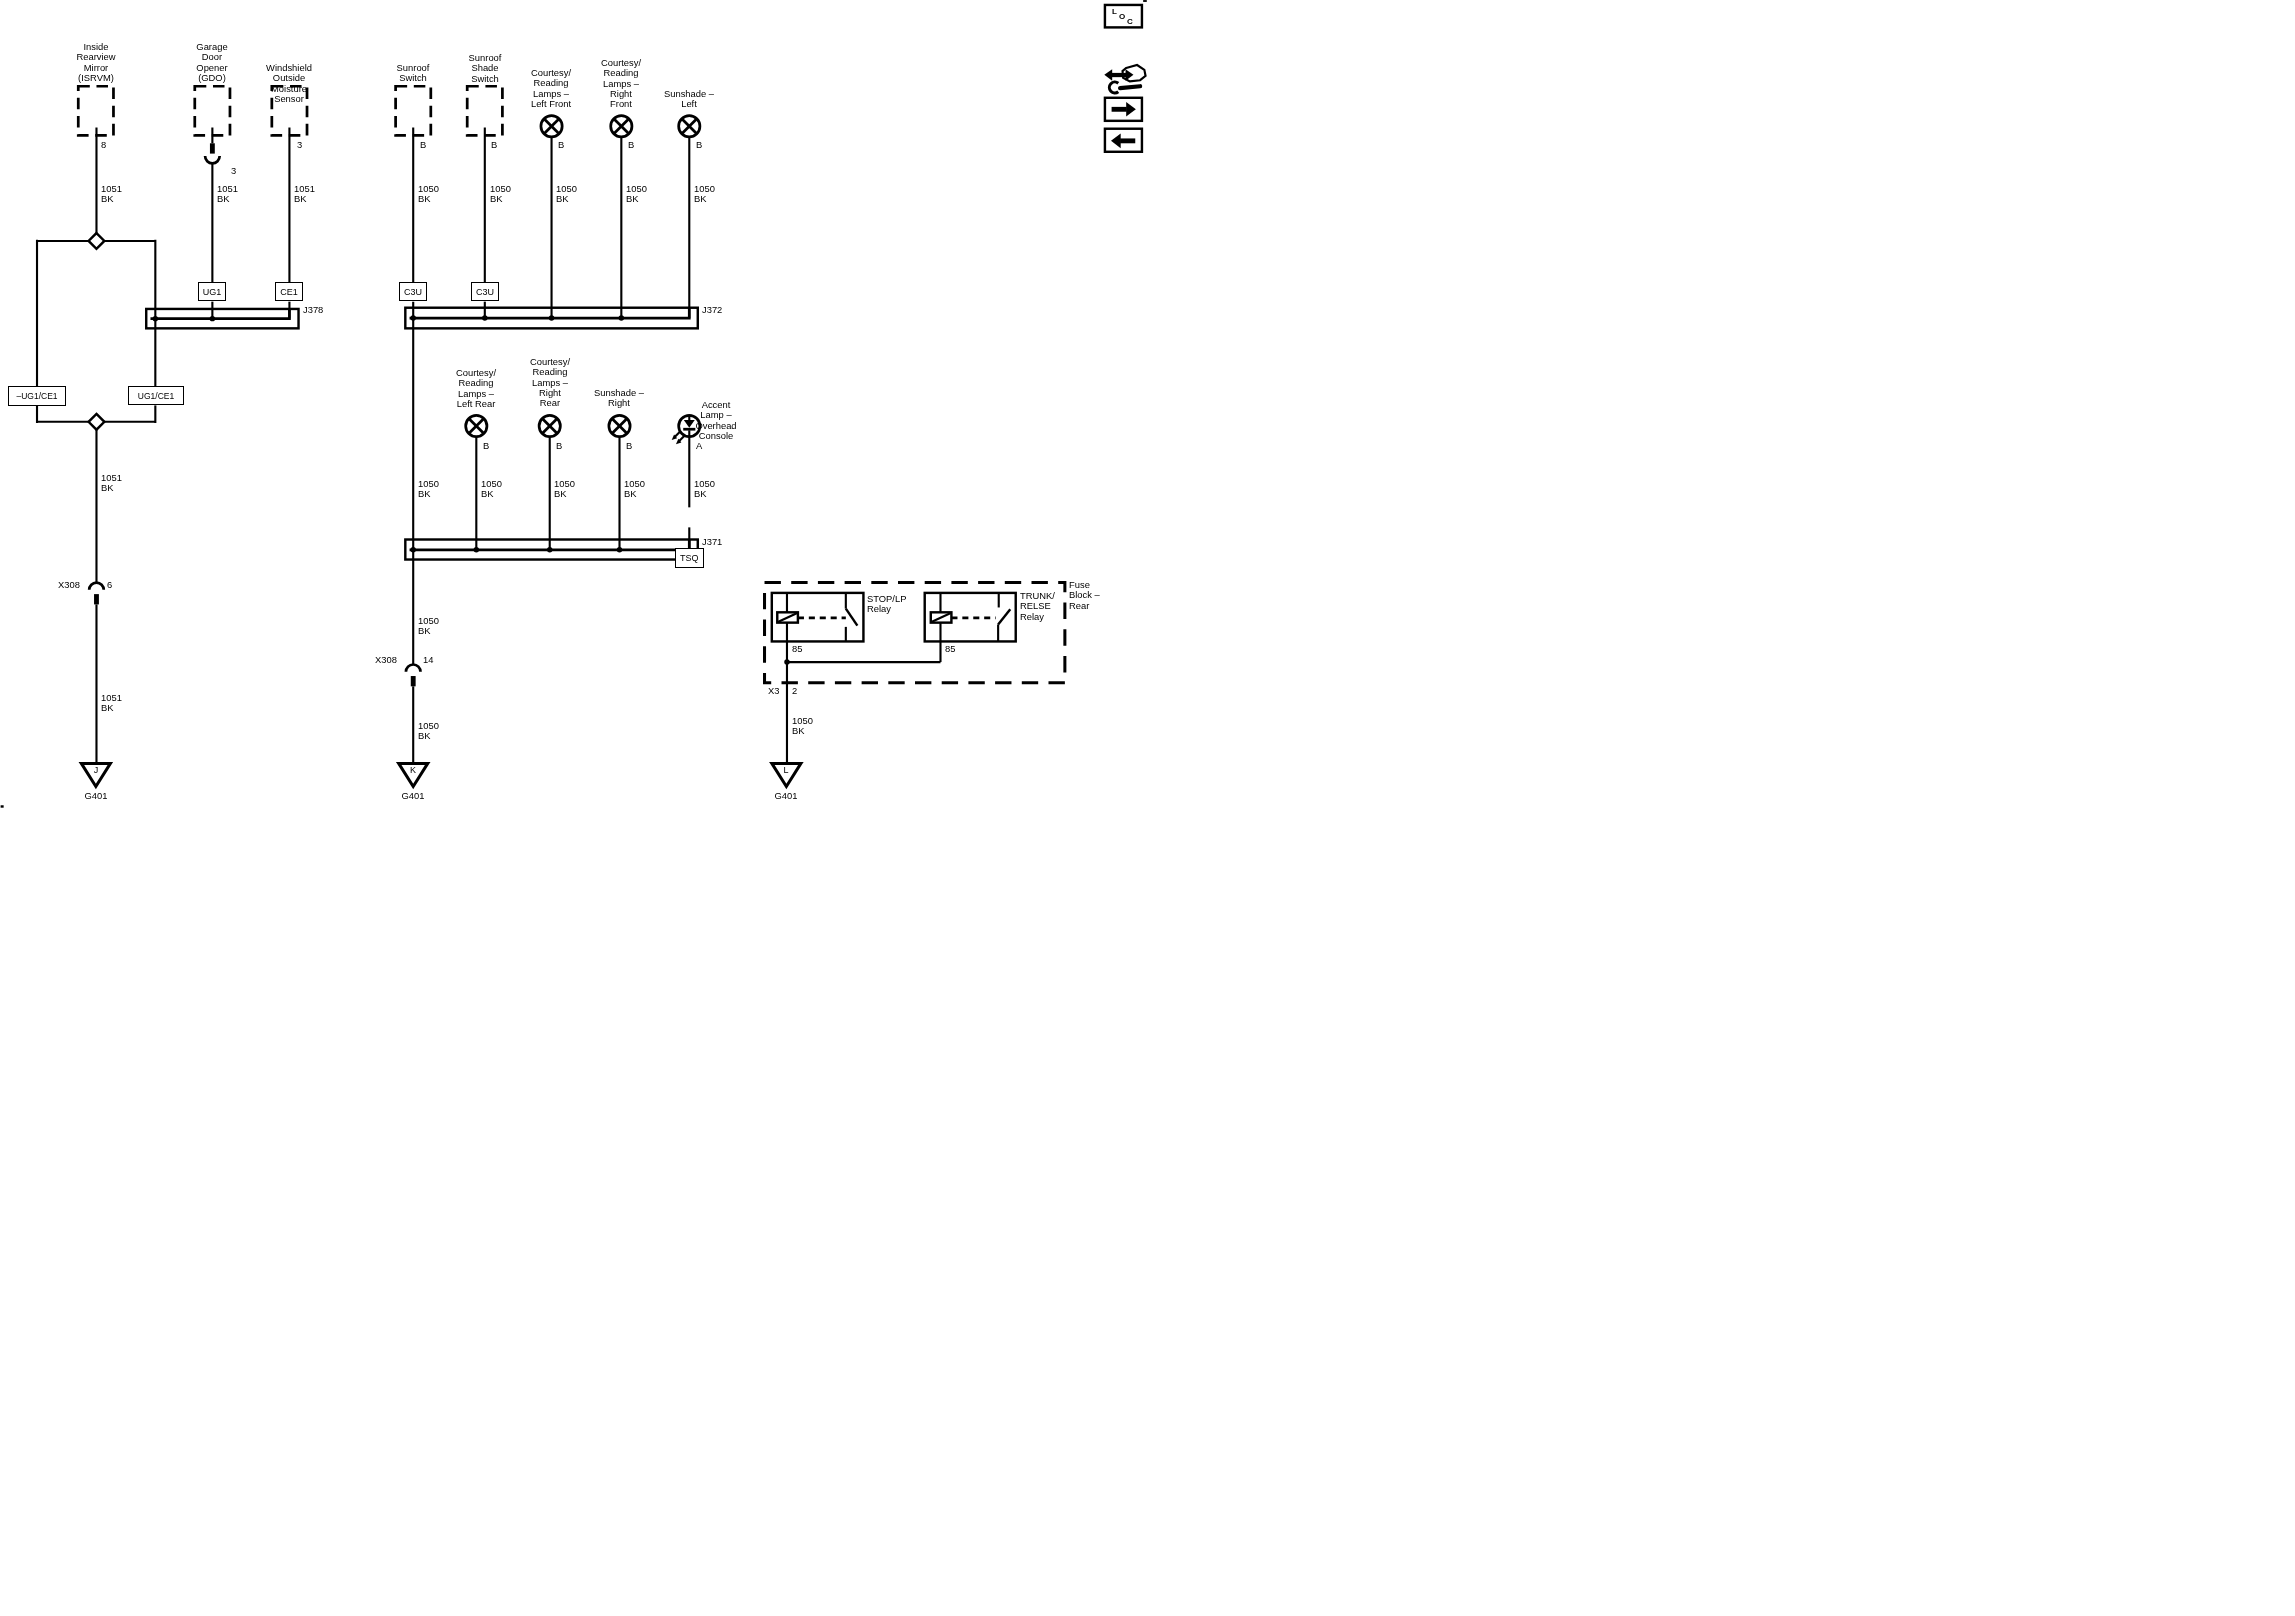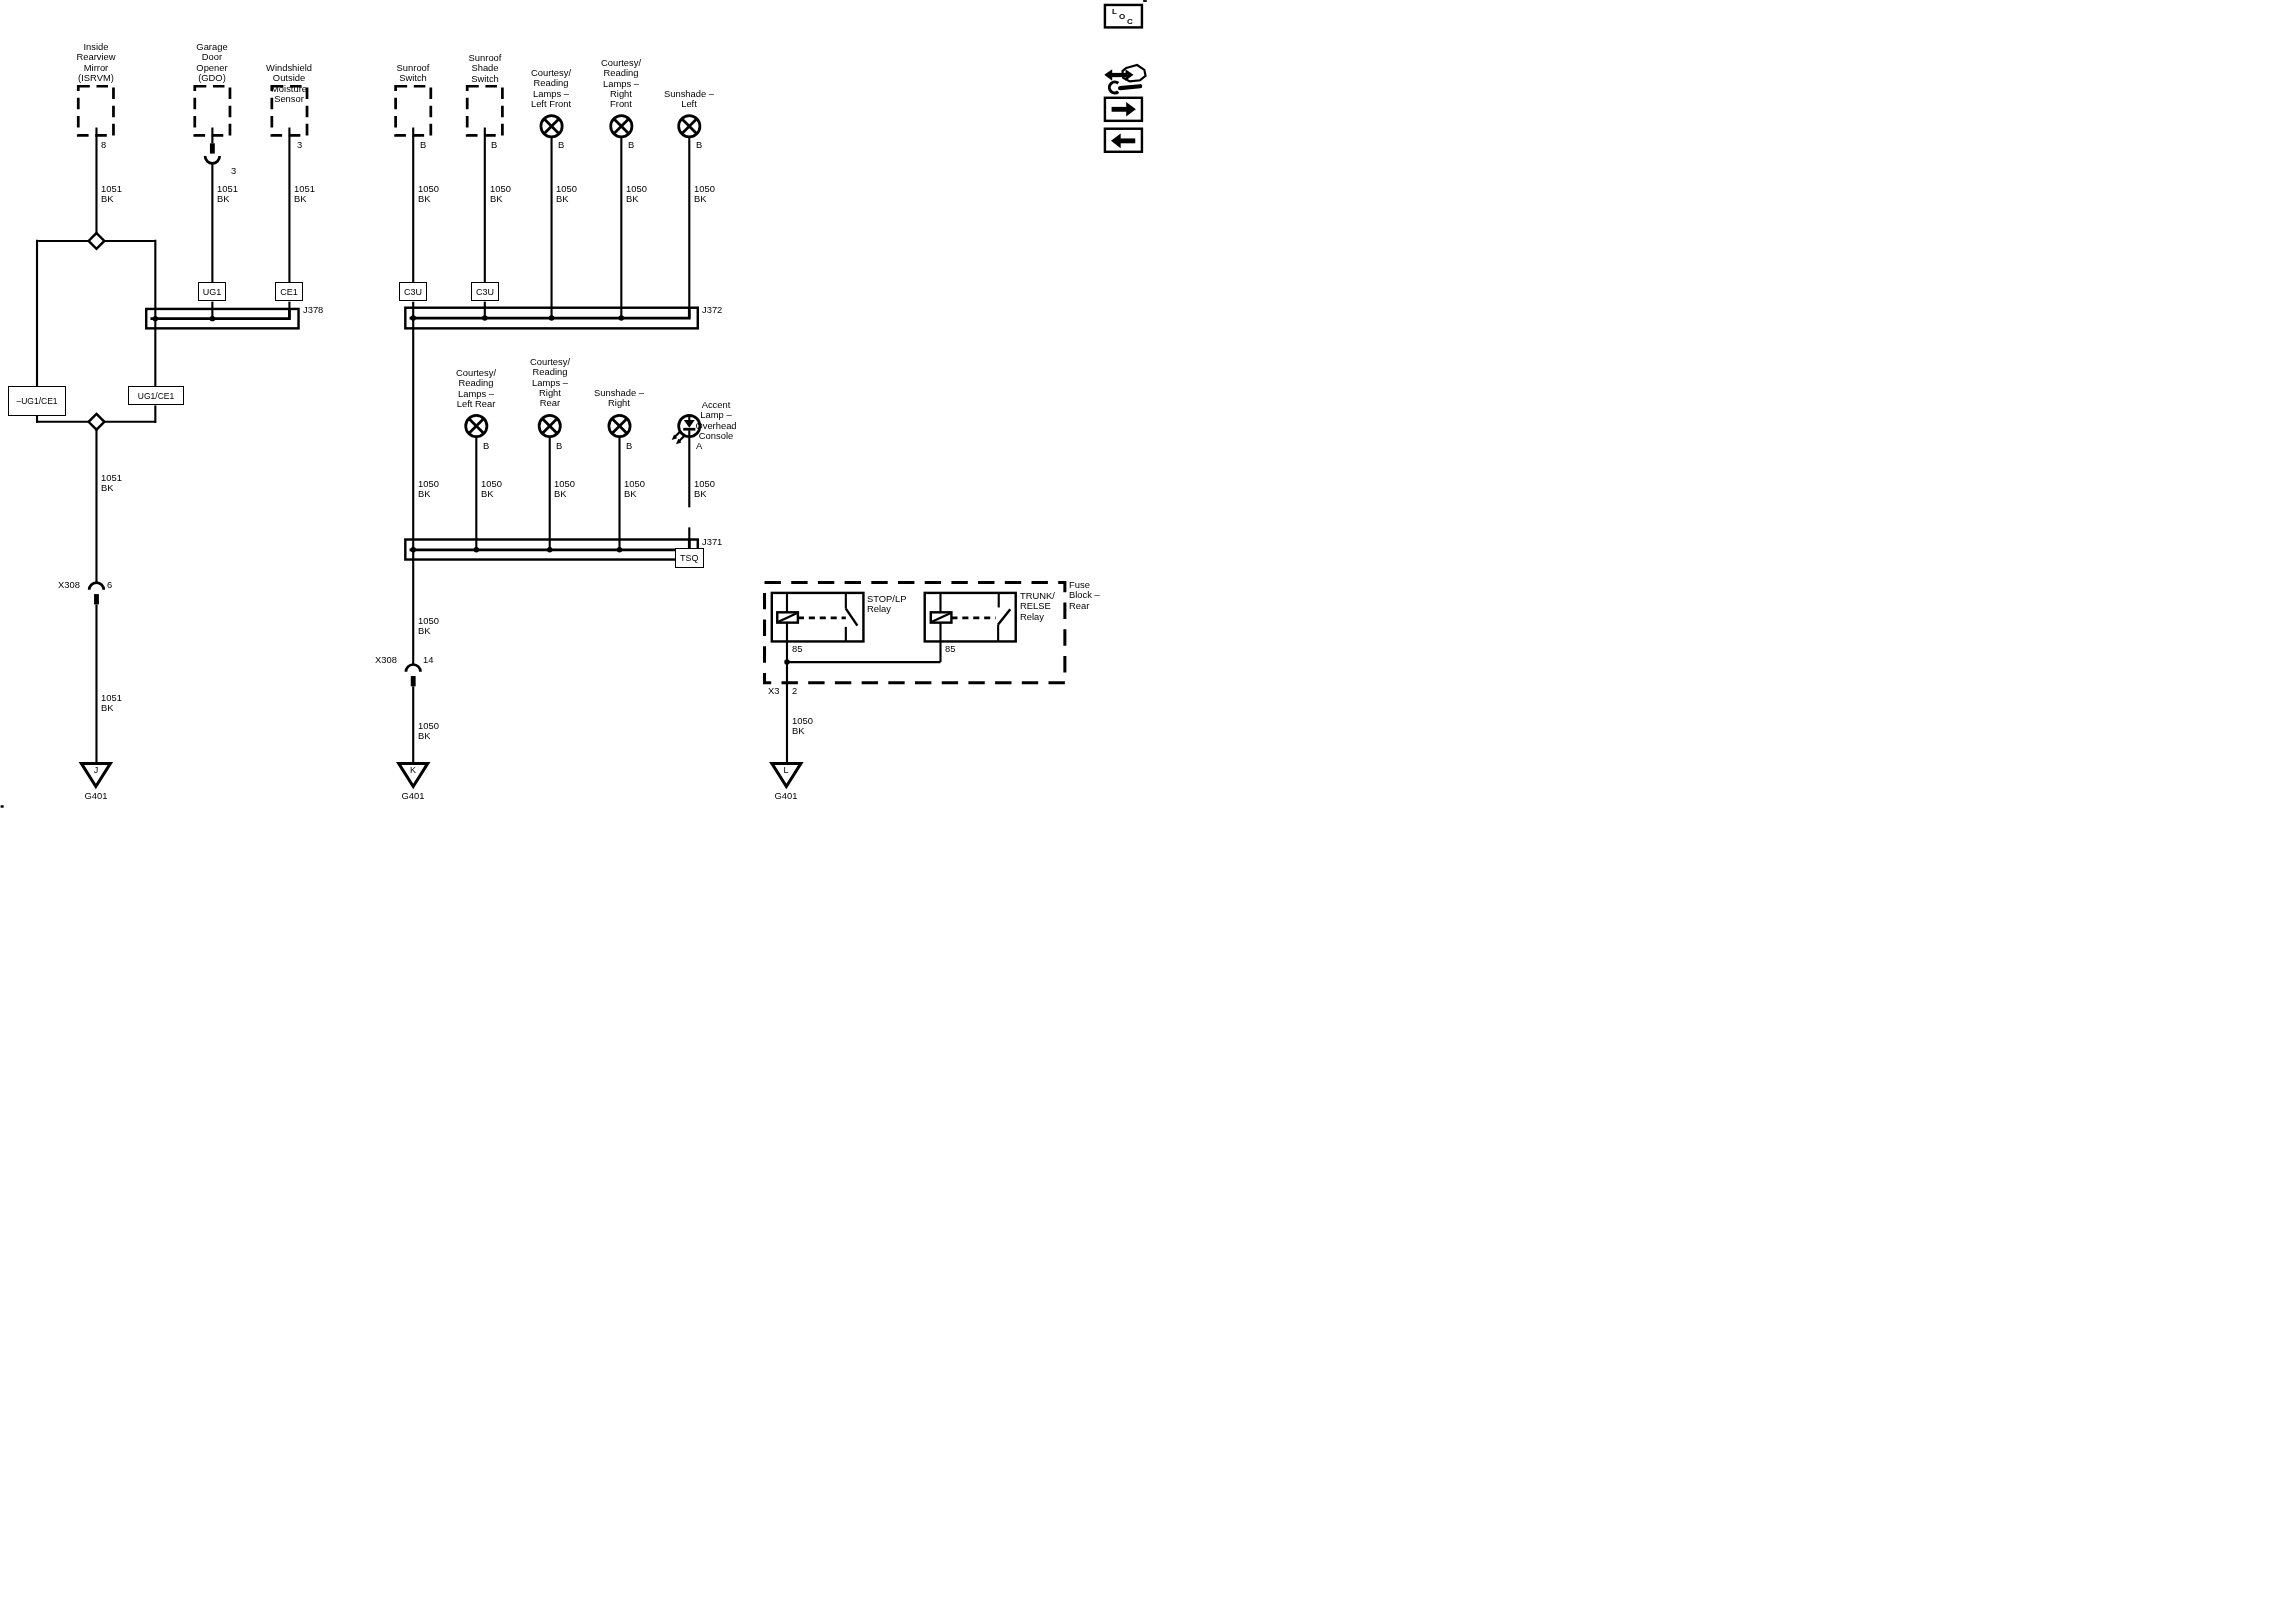--- a/index.html
+++ b/index.html
@@ -339,21 +339,21 @@
     </div>
   <div class="cbox" style="left:399px;top:282px;width:28px;height:19px;">
       <span>C3U</span>
     </div>
   <div class="cbox" style="left:471px;top:282px;width:28px;height:19px;">
       <span>C3U</span>
     </div>
   <div class="cbox" style="left:675px;top:507px;width:28.5px;height:20px;margin-top:41px;">
       <span>TSQ</span>
     </div>
-  <div class="cbox small" style="left:8px;top:386px;width:58px;height:30px;">
+  <div class="cbox small" style="left:8px;top:386px;width:58px;height:20px;">
       <span>–UG1/CE1</span>
     </div>
   <div class="cbox small" style="left:128px;top:386px;width:56px;height:19.4px;">
       <span>UG1/CE1</span>
     </div>
 
   <div class="loc-letter" style="left:1112px;top:7.3px;">L</div>
   <div class="loc-letter" style="left:1119px;top:12px;">O</div>
   <div class="loc-letter" style="left:1127px;top:17px;">C</div>
 

